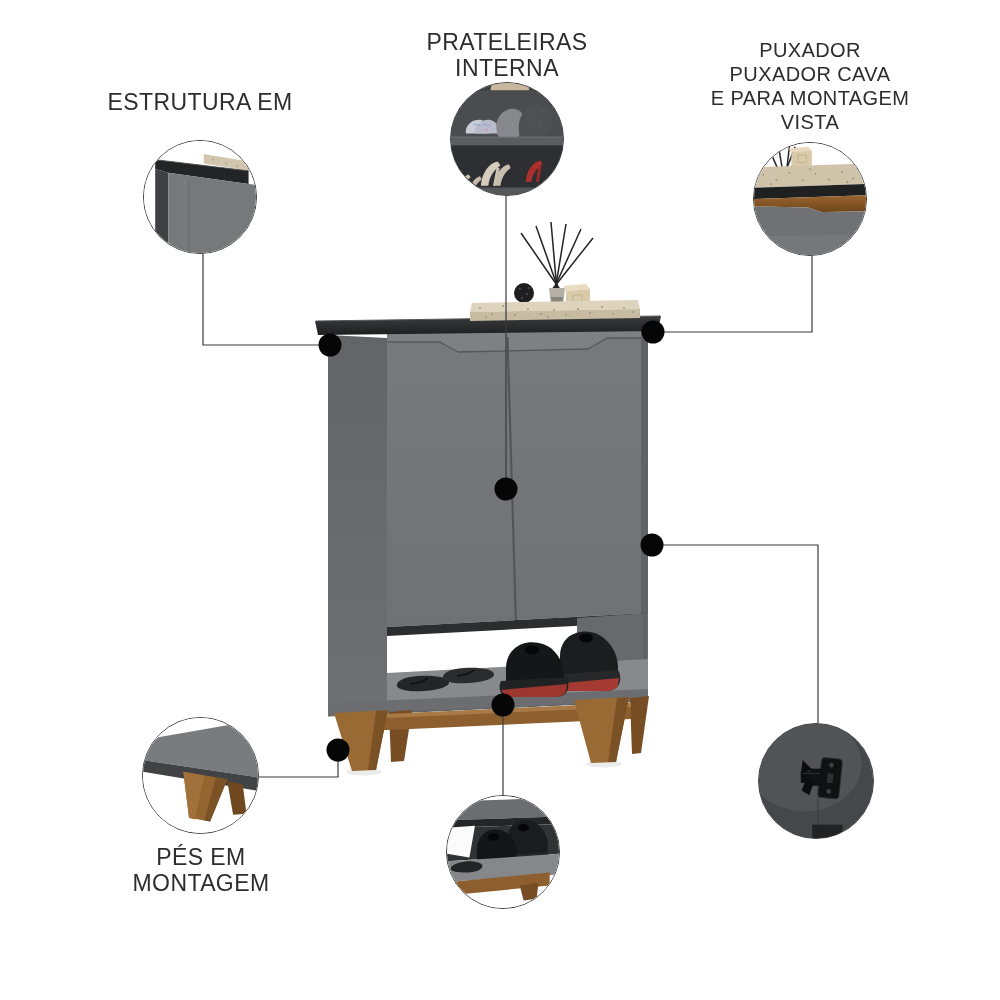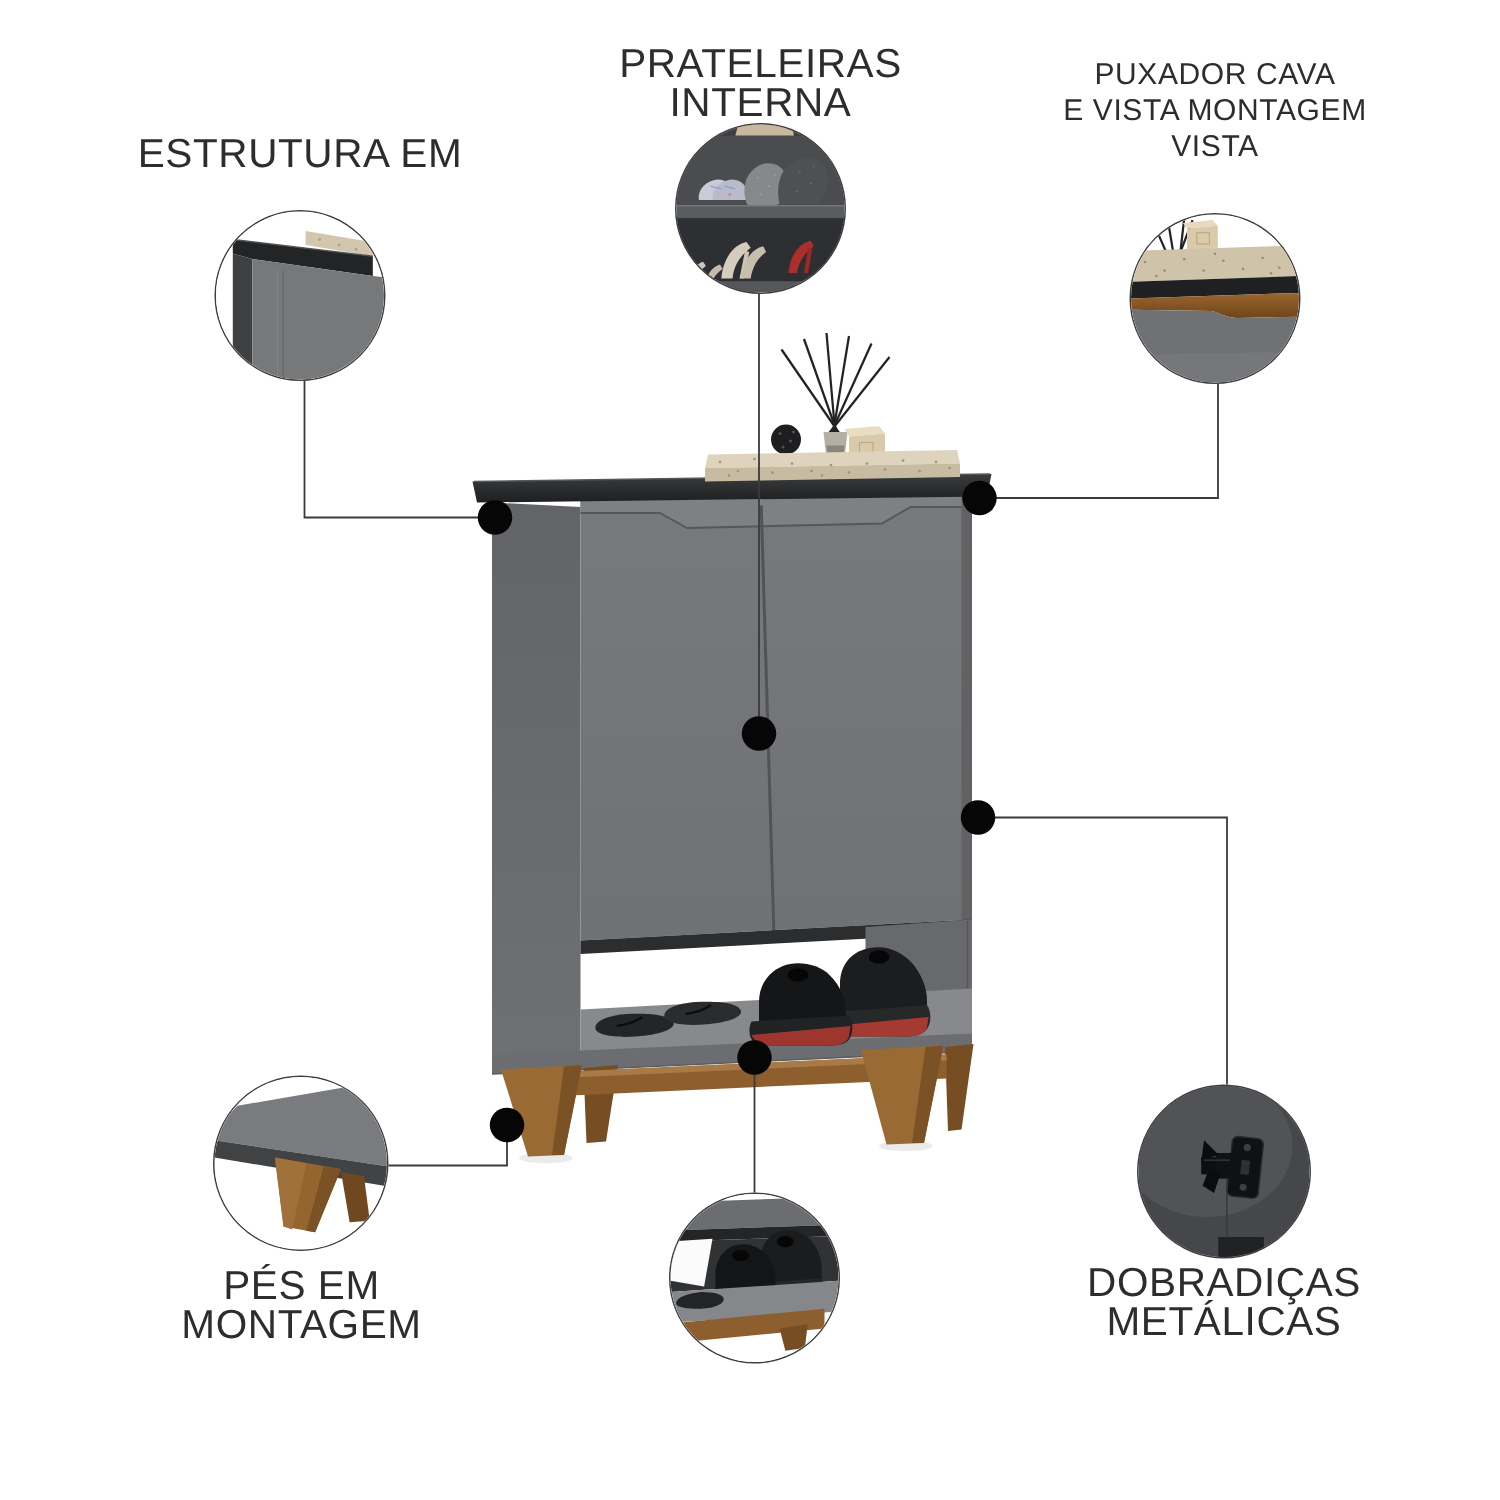--- a/index.html
+++ b/index.html
@@ -2,21 +2,21 @@
 <html><head>
 <meta charset="utf-8">
 <style>
   html,body{margin:0;padding:0;}
   body{font-family:"Liberation Sans", sans-serif; background:#ffffff;}
   .canvas{position:relative;width:1000px;height:1000px;background:#ffffff;overflow:hidden;}
   .scene{position:absolute;left:0;top:0;width:1000px;height:1000px;}
   .callout-circle{position:absolute;border-radius:50%;border:1.5px solid #3f3f3f;overflow:hidden;background:#fff;box-sizing:border-box;}
   .callout-circle svg{display:block;width:100%;height:100%;}
   .callout-label{position:absolute;transform:translateX(-50%);text-align:center;color:#2d2d2d;
-     font-size:27px;line-height:26px;letter-spacing:.4px;white-space:nowrap;font-weight:400;}
+     font-size:23px;line-height:26px;letter-spacing:.4px;white-space:nowrap;font-weight:400;}
   .callout-label.lh24{line-height:24px;font-size:20px;}
 </style>
 </head>
 <body>
 
 <div class="canvas">
 
   <svg class="scene" viewBox="0 0 1000 1000">
     <defs>
       <linearGradient id="gTop" x1="0" y1="0" x2="0" y2="1">
@@ -213,22 +213,23 @@
       <path d="M46,110 C47,99 53,89 62,87 L64,91 C57,96 54,103 53,110 Z" fill="#c8beae"></path>
       <path d="M80,106 C81,94 87,85 96,83 L98,87 C91,92 87,99 86,106 Z" fill="#ab2f2c"></path>
       <path d="M94,88 L97,89 L94,106 L91,106 Z" fill="#9c2926"></path>
       <path d="M8,114 C9,106 13,100 19,98 L21,101 C16,105 13,109 12,114 Z" fill="#cfc5b5"></path>
       <path d="M20,116 C21,108 25,102 31,100 L33,103 C28,107 25,111 24,116 Z" fill="#c4baa9"></path>
       <rect x="0" y="112" width="120" height="8" fill="#55575b"></rect>
     </svg>
   </div>
 
   <div class="callout-label lh24" style="left:810px;top:38px;">
+    <div>PUXADOR</div>
     <div>PUXADOR CAVA</div>
-    <div>E VISTA MONTAGEM</div>
+    <div>E PARA MONTAGEM</div>
     <div>VISTA</div>
   </div>
   <div class="callout-circle" style="left:753px;top:142px;width:114px;height:114px;">
     <svg viewBox="0 0 120 120">
       <rect width="120" height="120" fill="#ffffff"></rect>
       <g stroke="#232325" stroke-width="1.6">
         <line x1="30" y1="38" x2="16" y2="6"></line>
           <line x1="32" y1="38" x2="26" y2="2"></line>
         <line x1="34" y1="38" x2="38" y2="3"></line>
           <line x1="36" y1="38" x2="47" y2="10"></line>
@@ -310,18 +311,14 @@
         <circle cx="75" cy="71" r="2.5" fill="#3c3e40"></circle>
         <rect x="72" y="52" width="6" height="10" fill="#2e3032"></rect>
       </g>
       <rect x="44" y="50" width="22" height="12" fill="#0d0e0f"></rect>
       <rect x="54" y="47" width="12" height="18" fill="#101112"></rect>
       <path d="M46,38 L56,48 L44,53 Z" fill="#0b0c0d"></path>
       <path d="M48,62 L58,60 L53,75 L45,70 Z" fill="#0b0c0d"></path>
       <line x1="46" y1="52" x2="64" y2="52" stroke="#3a3c3e" stroke-width="0.8"></line>
     </svg>
   </div>
-  <div class="callout-label" style="left:816px;top:842px;">
-    <div>DOBRADIÇAS</div>
-    <div>METÁLICAS</div>
-  </div>
 
 </div>
 
 </body></html>

